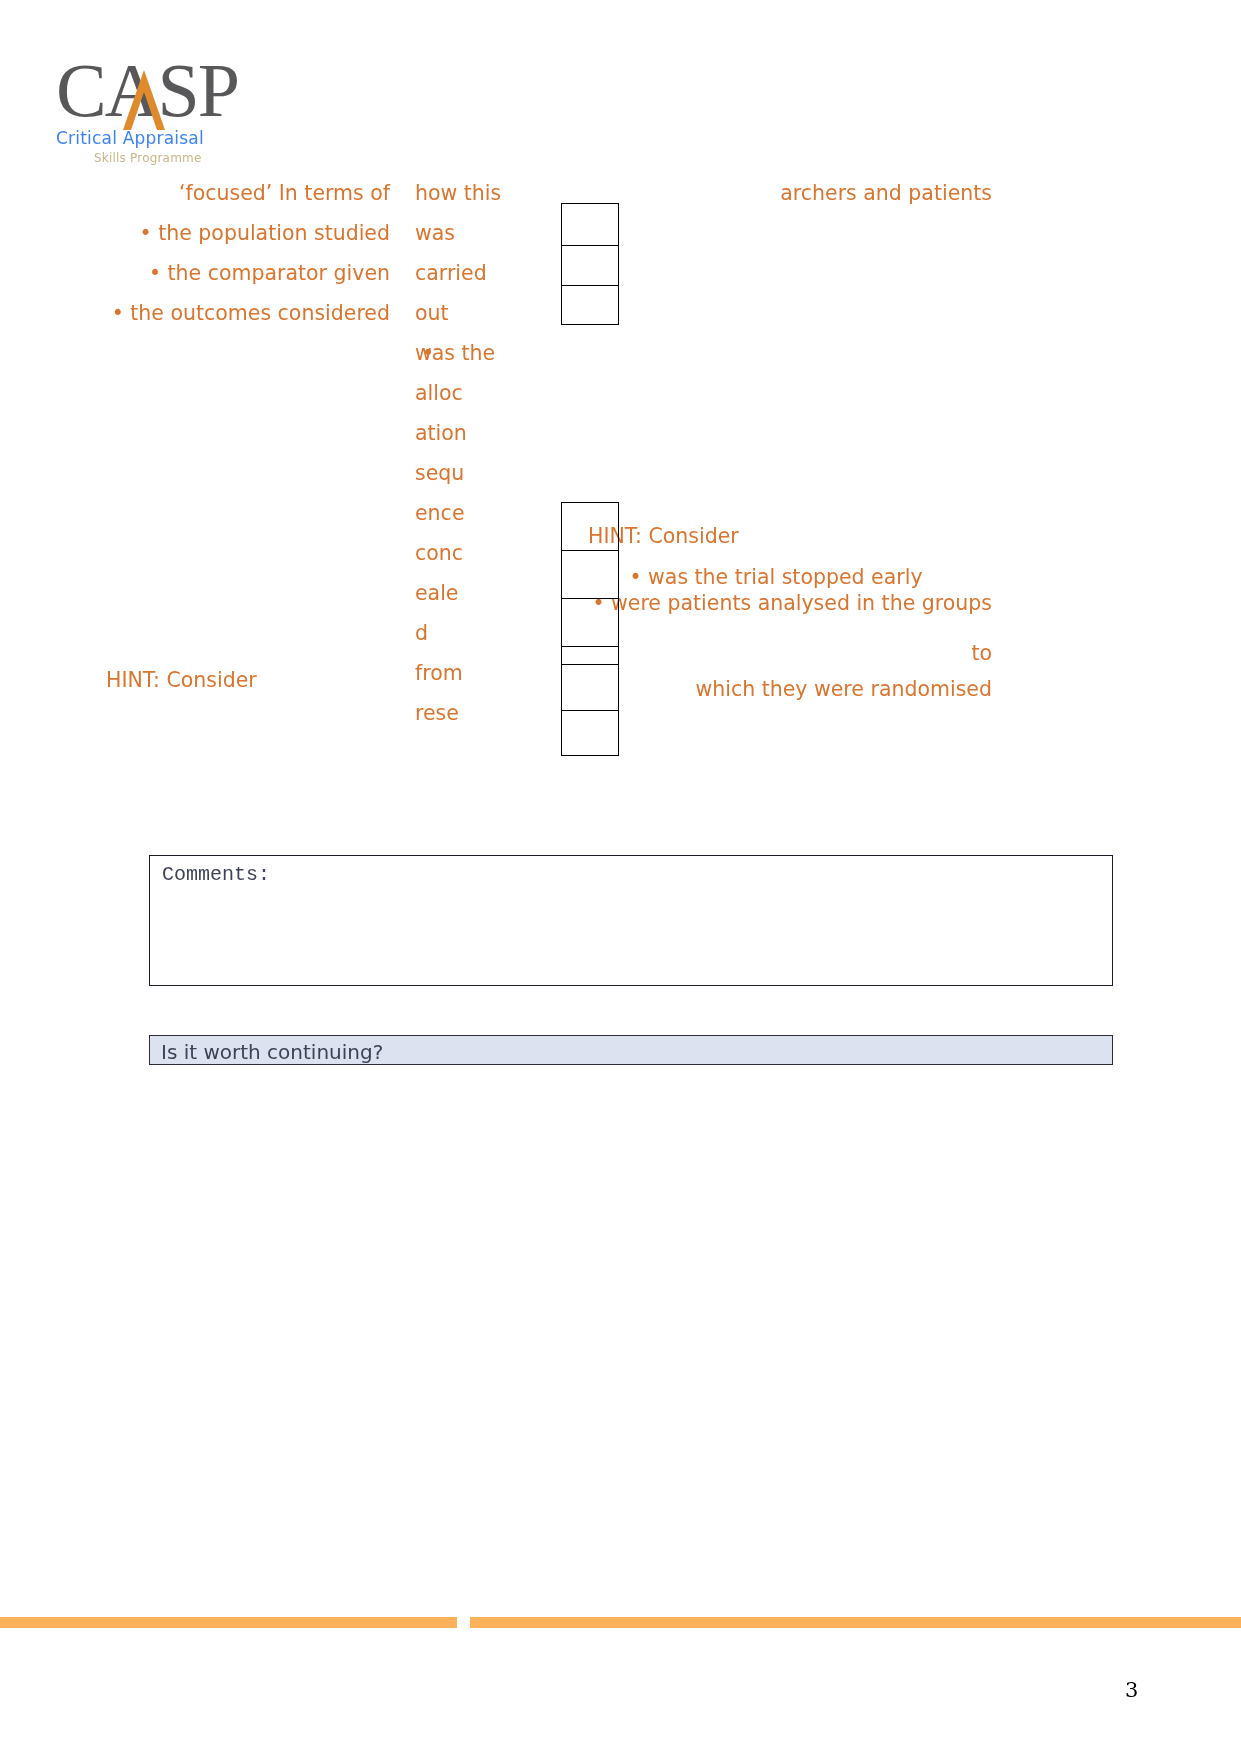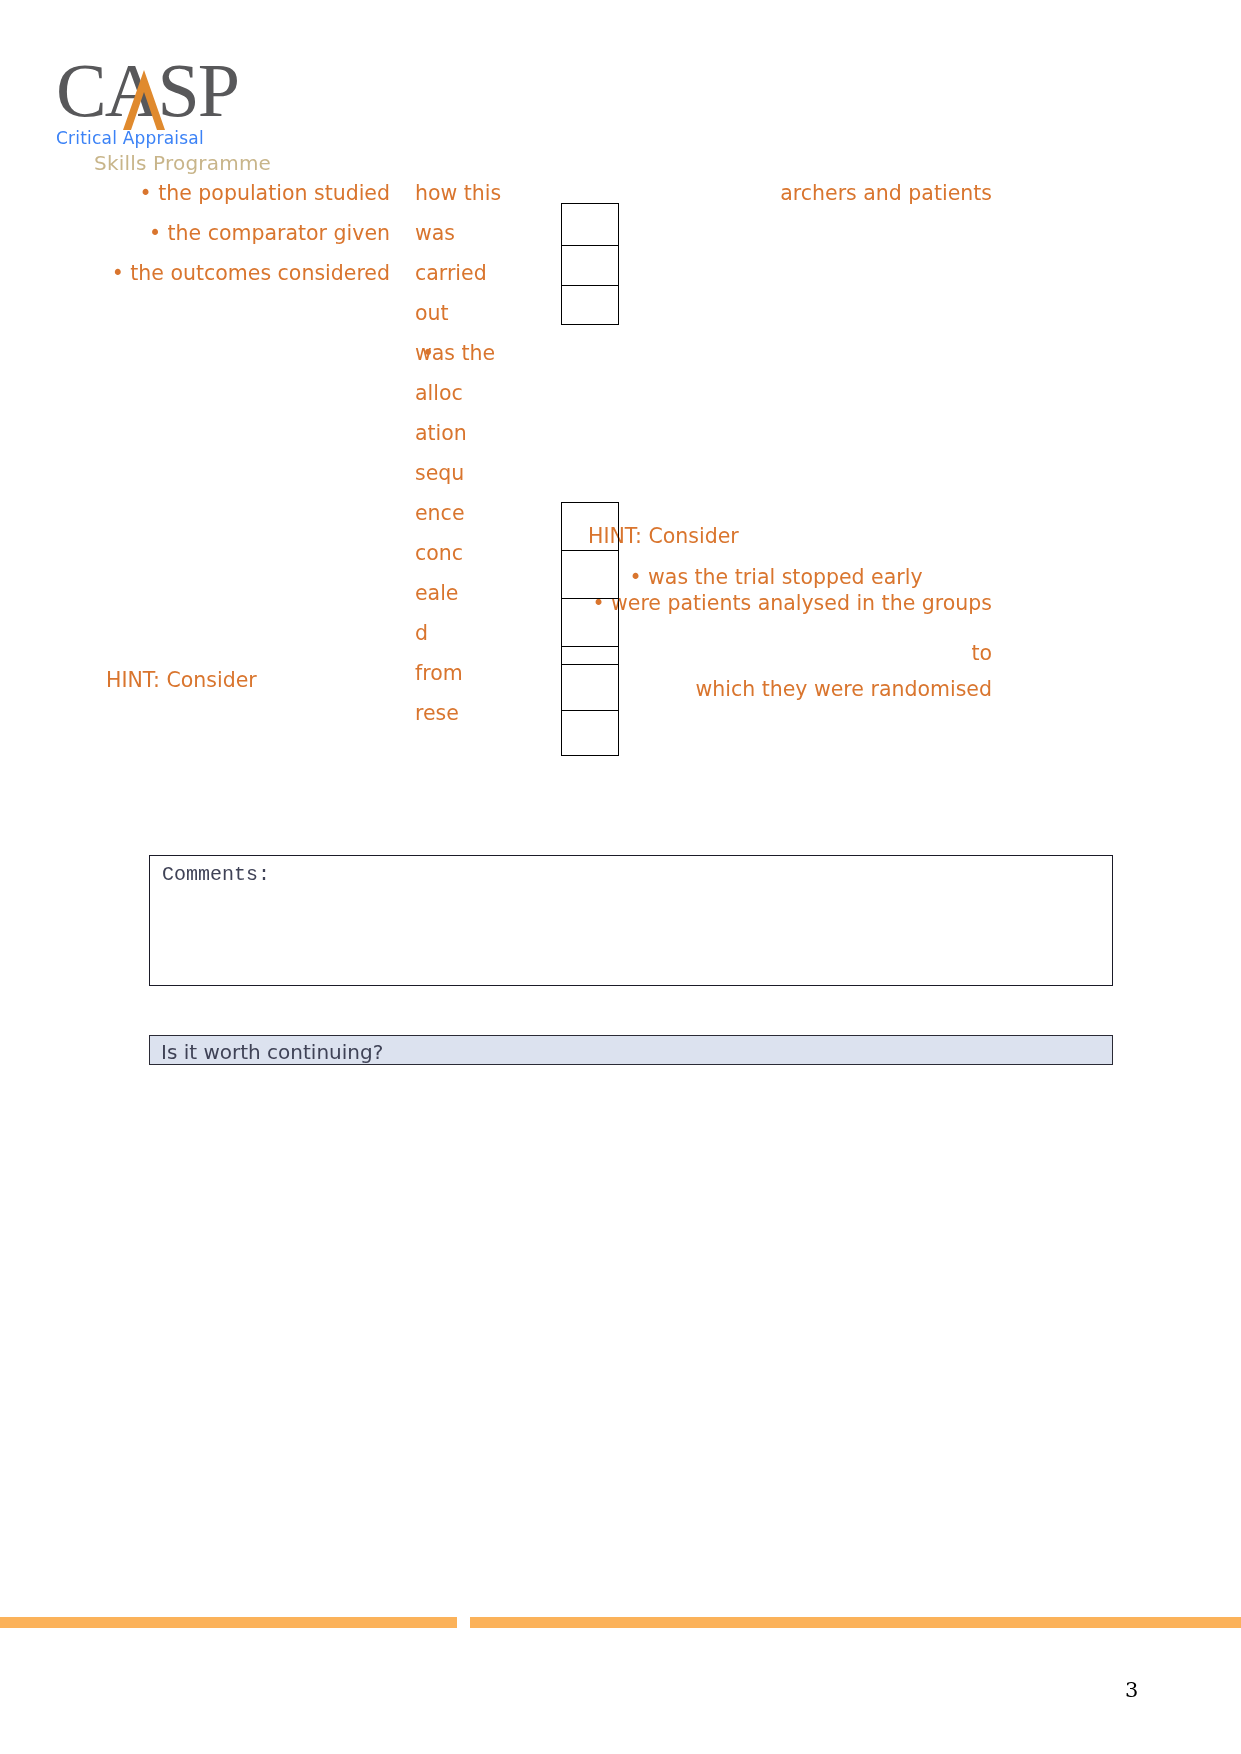--- a/index.html
+++ b/index.html
@@ -22,21 +22,21 @@
   #logo .arrow {
     position:absolute; left:65px; top:16px; width:46px; height:64px;
   }
   #logo .sub1 {
     position:absolute; left:0; top:76px;
     font-size:17px; color:#3b82f6; letter-spacing:0.2px;
     white-space:nowrap;
   }
   #logo .sub2 {
     position:absolute; left:38px; top:99px;
-    font-size:20px; color:#c8b58a; letter-spacing:0.2px;
+    font-size:12px; color:#c8b58a; letter-spacing:0.2px;
     white-space:nowrap;
   }
 
   
   .hint {
     position:absolute;
     color:#d9752e;
     font-size:20.5px;
     line-height:40px;
     white-space:nowrap;
@@ -110,20 +110,21 @@
 <div id="logo">
   <div class="wordmark">CASP</div>
   <svg class="arrow" viewBox="0 0 46 64">
     <polygon points="23,2 44,62 36,62 23,24 10,62 2,62" fill="#e08a2e"></polygon>
   </svg>
   <div class="sub1">Critical Appraisal</div>
   <div class="sub2">Skills Programme</div>
 </div>
 
 <div class="hint col-left" style="top:173px;">
+  <span class="narrowline">‘focused’ In terms of</span>
   <span class="narrowline">• the population studied</span>
   <span class="narrowline">• the comparator given</span>
   <span class="narrowline">• the outcomes considered</span>
 </div>
 
 <div class="hint col-mid" style="top:173px;">
   <span class="narrowline">how this</span>
   <span class="narrowline">was</span>
   <span class="narrowline">carried</span>
   <span class="narrowline">out</span>

